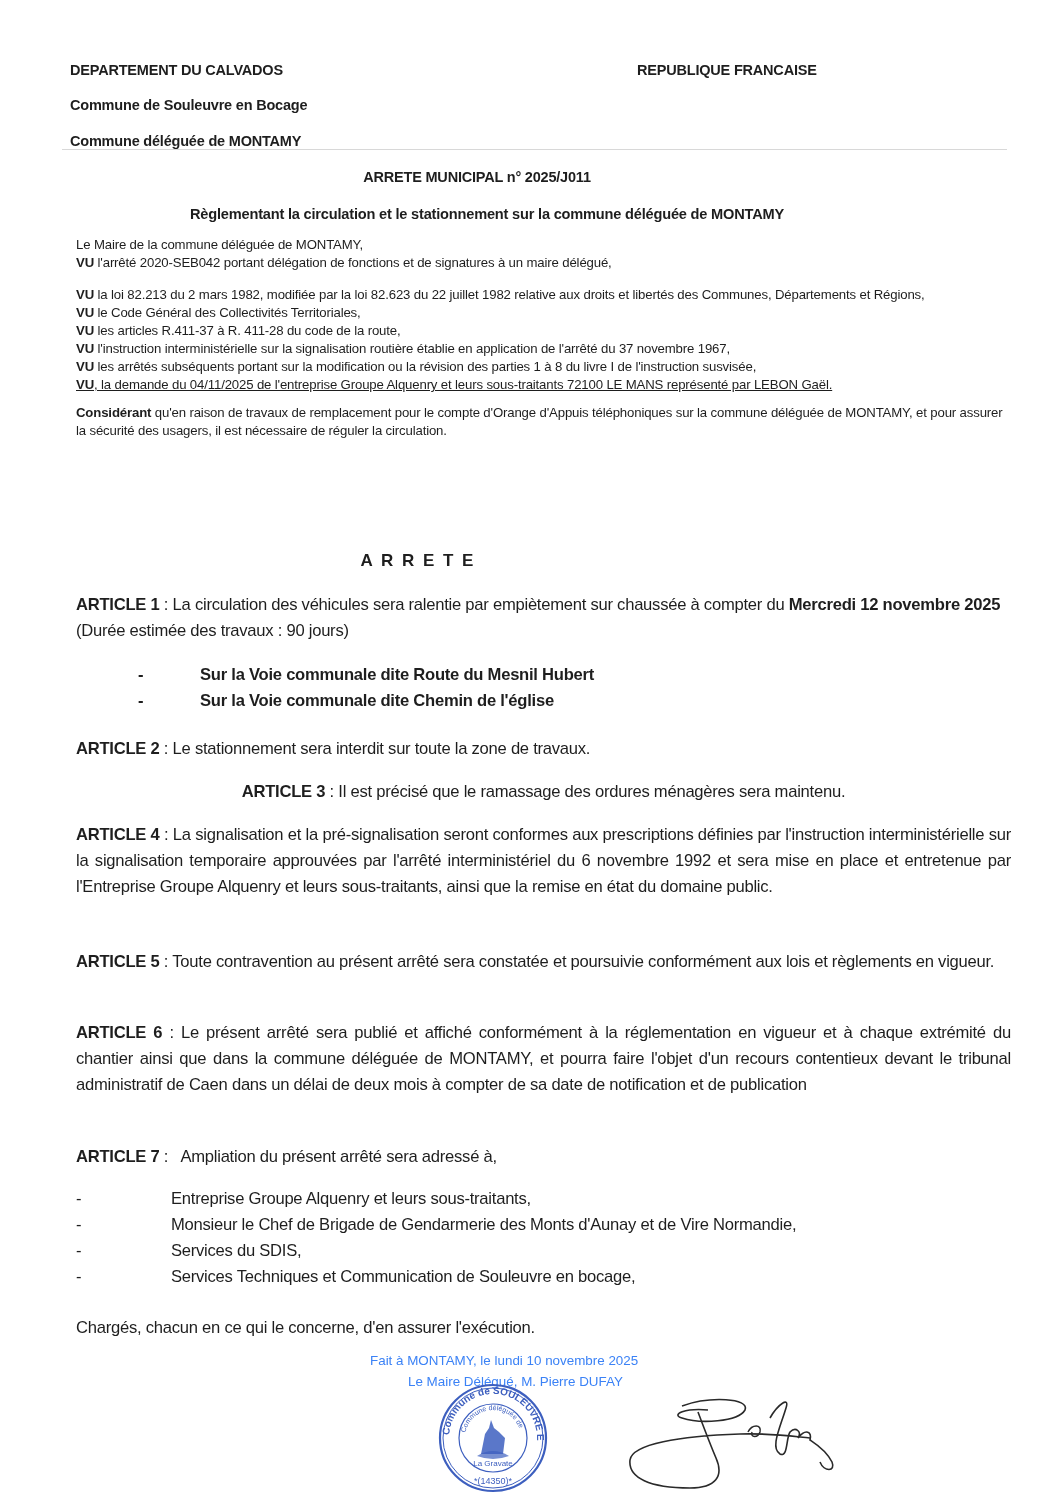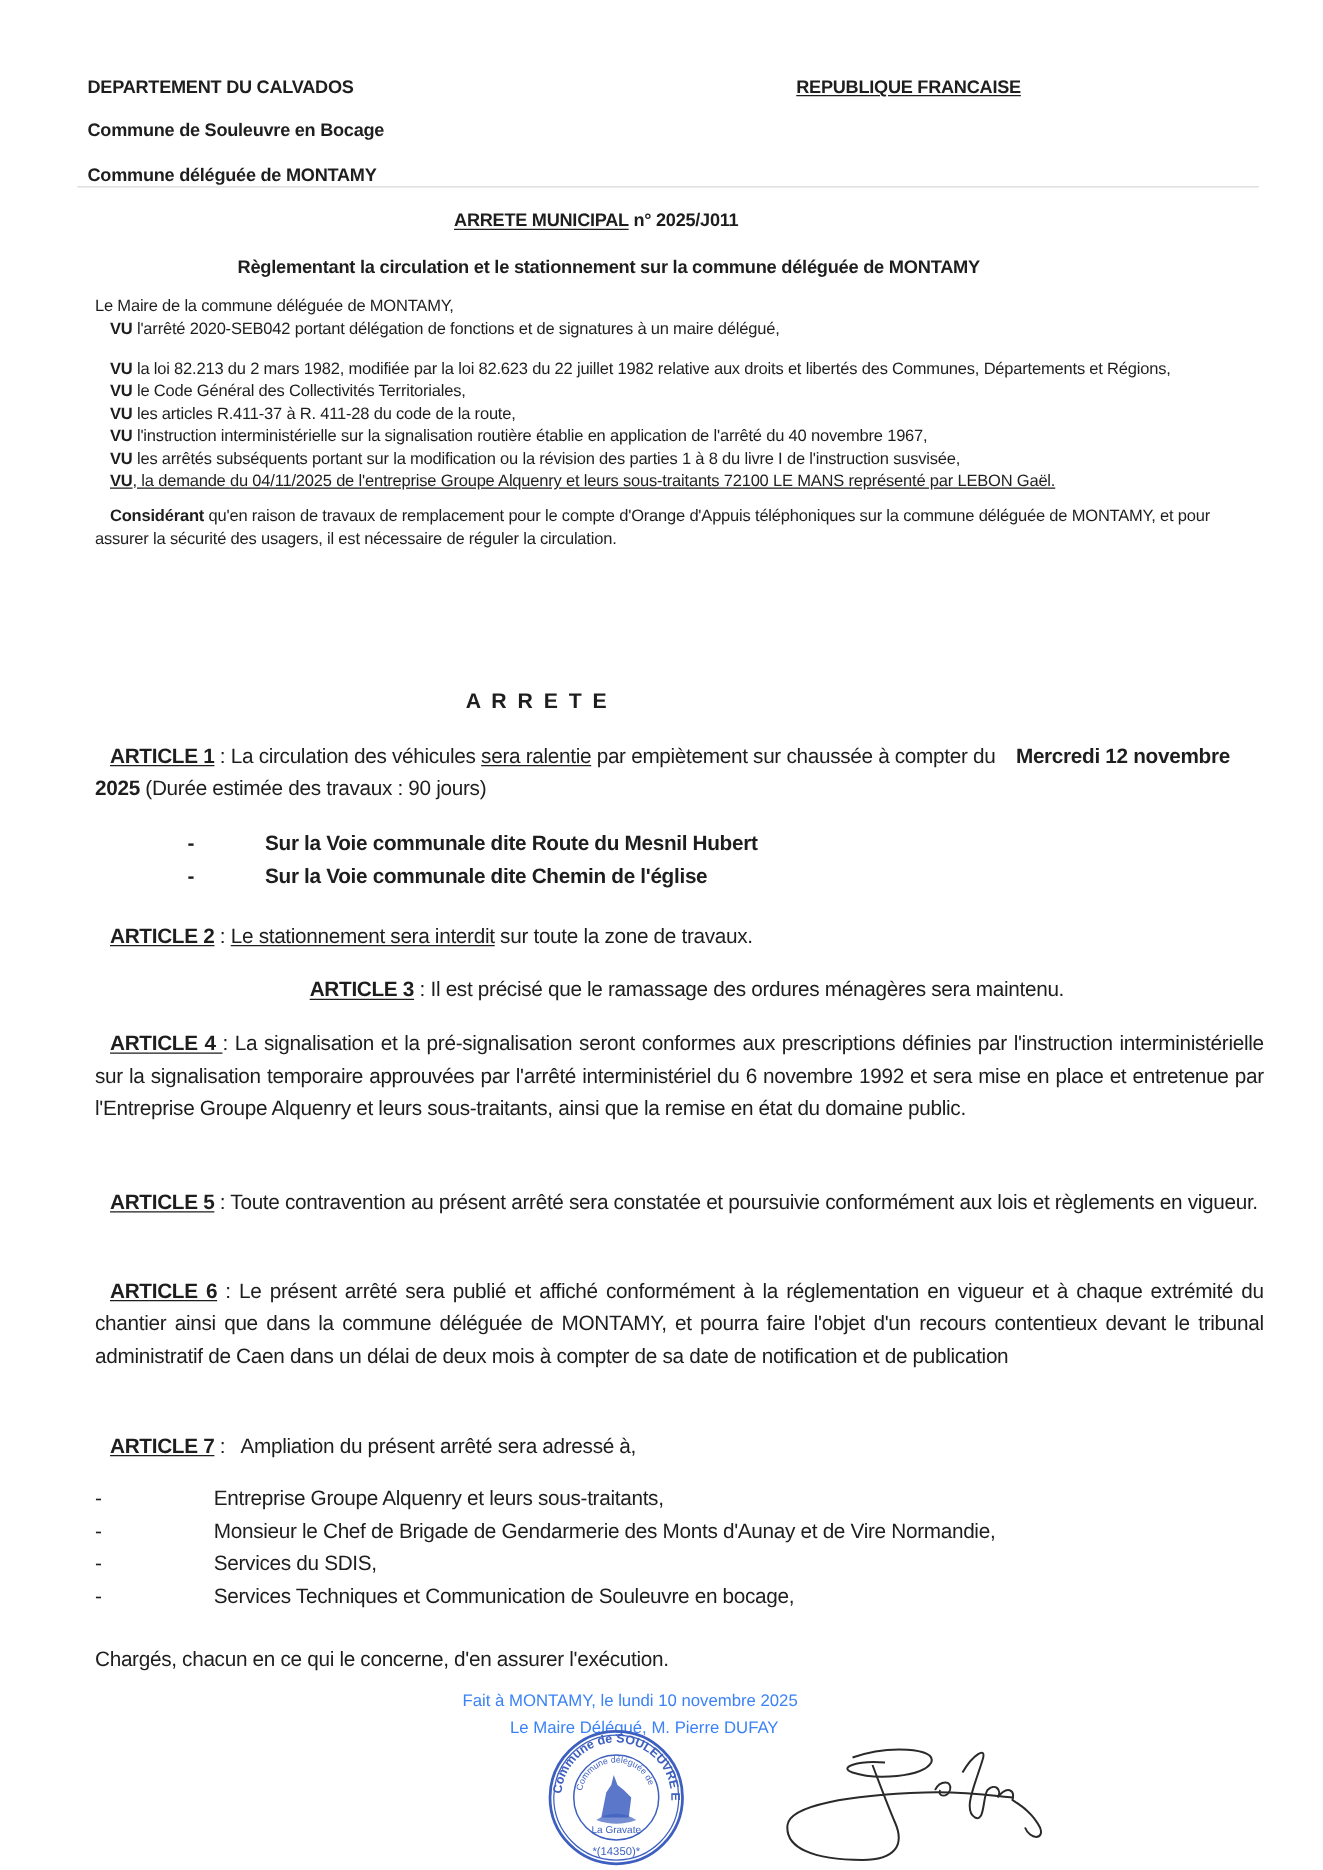--- a/index.html
+++ b/index.html
@@ -1,22 +1,22 @@
 <!DOCTYPE html>
 <html><head>
 <meta charset="utf-8">
 <style>
   html, body { margin: 0; padding: 0; background: #ffffff; }
   body {
     width: 1058px; height: 1496px; position: relative; overflow: hidden;
     font-family: "Liberation Sans", "DejaVu Sans", sans-serif; color: #1e1e1e;
   }
   .abs { position: absolute; white-space: nowrap; }
-  .b { font-weight: bold; margin-left: 12px; }
-  .u { text-decoration: underline; text-underline-offset: 2px; }
+  .b { font-weight: bold; }
+  .u { text-underline-offset: 2px; }
   .hdr { font-size: 14.5px; font-weight: bold; letter-spacing: -0.2px; }
   .rule { position: absolute; left: 62px; width: 945px; top: 149px; height: 1px; background: #d8d8d8; }
   .small { font-size: 13.2px; line-height: 18px; letter-spacing: -0.15px; }
   .para { position: absolute; left: 76px; width: 935px; }
   .big { font-size: 16.6px; line-height: 26px; letter-spacing: -0.25px; }
   .just { text-align: justify; text-align-last: left; }
   .dash { display: inline-block; width: 95px; }
   .dash2 { display: inline-block; width: 62px; }
   .sigtext { font-size: 13.4px; color: #3b82f6; }
 </style>
@@ -34,21 +34,21 @@
 </div>
 <div class="abs hdr" style="left:0;width:974px;top:206px;text-align:center;font-size:14.6px;">Règlementant la circulation et le stationnement sur la commune déléguée de MONTAMY</div>
 
 <div class="para small" style="top:236px;">
   <div>Le Maire de la commune déléguée de MONTAMY,</div>
   <div><span class="b">VU</span><span> l'arrêté 2020-SEB042 portant délégation de fonctions et de signatures à un maire délégué,</span></div>
   <div style="height:14px;"></div>
   <div style="white-space:normal;"><span class="b">VU</span><span> la loi 82.213 du 2 mars 1982, modifiée par la loi 82.623 du 22 juillet 1982 relative aux droits et libertés des Communes, Départements et Régions,</span></div>
   <div><span class="b">VU</span><span> le Code Général des Collectivités Territoriales,</span></div>
   <div><span class="b">VU</span><span> les articles R.411-37 à R. 411-28 du code de la route,</span></div>
-  <div><span class="b">VU</span><span> l'instruction interministérielle sur la signalisation routière établie en application de l'arrêté du 40 novembre 1967,</span></div>
+  <div><span class="b">VU</span><span> l'instruction interministérielle sur la signalisation routière établie en application de l'arrêté du 37 novembre 1967,</span></div>
   <div><span class="b">VU</span><span> les arrêtés subséquents portant sur la modification ou la révision des parties 1 à 8 du livre I de l'instruction susvisée,</span></div>
   <div style="white-space:normal;text-decoration:underline;"><span class="b">VU</span><span>, la demande du 04/11/2025 de l'entreprise Groupe Alquenry et leurs sous-traitants 72100 LE MANS représenté par LEBON Gaël.</span></div>
   <div style="height:10px;"></div>
   <div style="white-space:normal;"><span class="b">Considérant</span><span> qu'en raison de travaux de remplacement pour le compte d'Orange d'Appuis téléphoniques sur la commune déléguée de MONTAMY, et pour assurer la sécurité des usagers, il est nécessaire de réguler la circulation.</span></div>
 </div>
 
 <div class="abs b" style="left:0;width:836px;top:551px;text-align:center;font-size:17px;letter-spacing:2px;">A R R E T E</div>
 
 <div class="para big" style="top:592px;">
   <div style="white-space:normal;">

